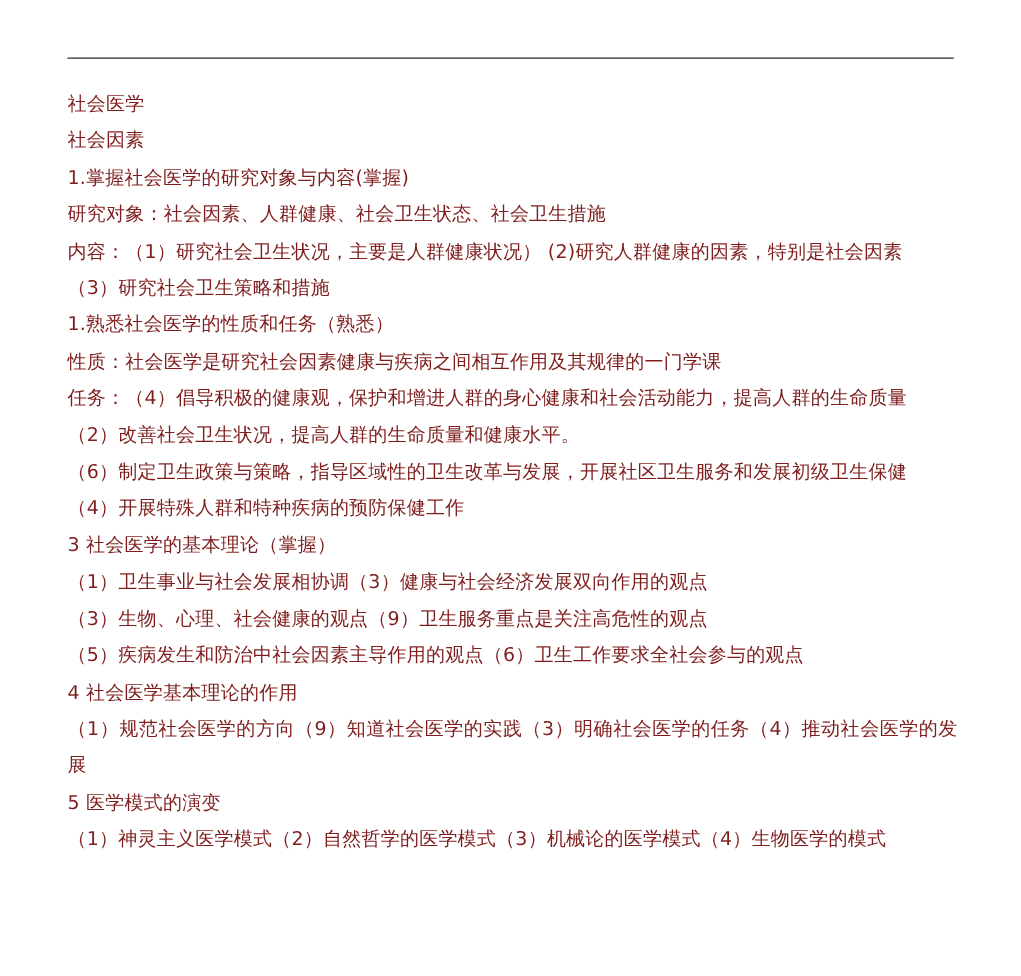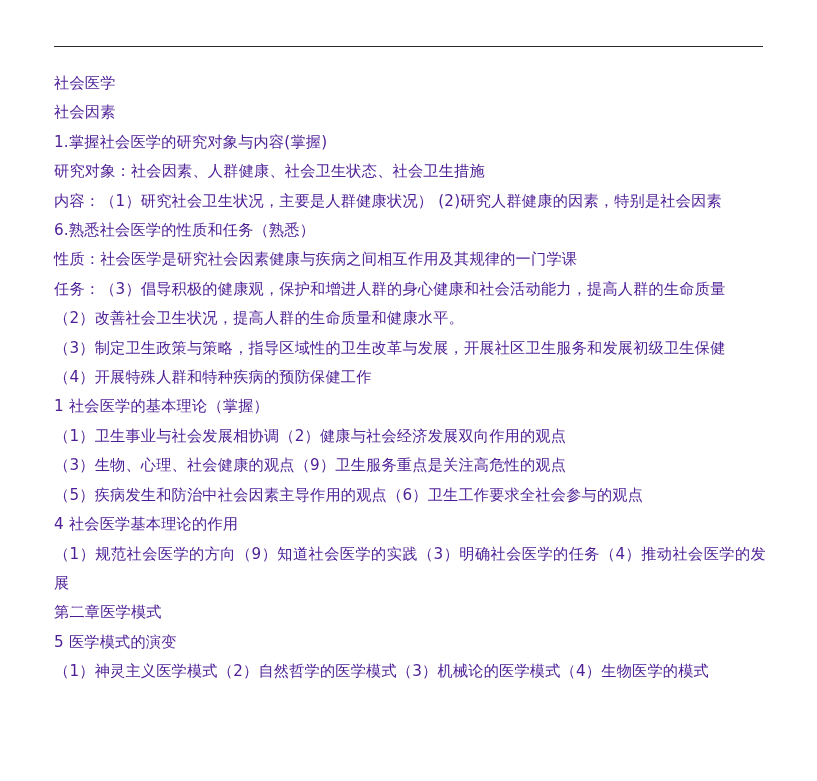--- a/index.html
+++ b/index.html
@@ -26,47 +26,47 @@
     border-top: 1px solid #2b2b2b;
     width: 709px;
   }
   .doc-body {
     margin-top: 22px;
     width: 712px;
   }
   .line {
     font-size: 15.2px;
     line-height: 29.4px;
-    color: #4c1d95;
+    color: #7f1d1d;
     letter-spacing: 0.2px;
     white-space: pre-wrap;
     word-break: break-all;
     text-align: justify;
   }
 </style>
 </head>
 <body>
 
 <div class="page">
   <div class="top-rule"></div>
   <div class="doc-body">
     <div class="line">社会医学</div>
     <div class="line">社会因素</div>
     <div class="line">1.掌握社会医学的研究对象与内容(掌握)</div>
     <div class="line">研究对象：社会因素、人群健康、社会卫生状态、社会卫生措施</div>
     <div class="line">内容：（1）研究社会卫生状况，主要是人群健康状况） (2)研究人群健康的因素，特别是社会因素</div>
-    <div class="line">6.熟悉社会医学的性质和任务（熟悉）</div>
+    <div class="line">（3）研究社会卫生策略和措施</div>
+    <div class="line">1.熟悉社会医学的性质和任务（熟悉）</div>
     <div class="line">性质：社会医学是研究社会因素健康与疾病之间相互作用及其规律的一门学课</div>
-    <div class="line">任务：（3）倡导积极的健康观，保护和增进人群的身心健康和社会活动能力，提高人群的生命质量</div>
+    <div class="line">任务：（4）倡导积极的健康观，保护和增进人群的身心健康和社会活动能力，提高人群的生命质量</div>
     <div class="line">（2）改善社会卫生状况，提高人群的生命质量和健康水平。</div>
-    <div class="line">（3）制定卫生政策与策略，指导区域性的卫生改革与发展，开展社区卫生服务和发展初级卫生保健</div>
+    <div class="line">（6）制定卫生政策与策略，指导区域性的卫生改革与发展，开展社区卫生服务和发展初级卫生保健</div>
     <div class="line">（4）开展特殊人群和特种疾病的预防保健工作</div>
-    <div class="line">1 社会医学的基本理论（掌握）</div>
-    <div class="line">（1）卫生事业与社会发展相协调（2）健康与社会经济发展双向作用的观点</div>
+    <div class="line">3 社会医学的基本理论（掌握）</div>
+    <div class="line">（1）卫生事业与社会发展相协调（3）健康与社会经济发展双向作用的观点</div>
     <div class="line">（3）生物、心理、社会健康的观点（9）卫生服务重点是关注高危性的观点</div>
     <div class="line">（5）疾病发生和防治中社会因素主导作用的观点（6）卫生工作要求全社会参与的观点</div>
     <div class="line">4 社会医学基本理论的作用</div>
     <div class="line">（1）规范社会医学的方向（9）知道社会医学的实践（3）明确社会医学的任务（4）推动社会医学的发展</div>
-    <div class="line">第二章医学模式</div>
     <div class="line">5 医学模式的演变</div>
     <div class="line">（1）神灵主义医学模式（2）自然哲学的医学模式（3）机械论的医学模式（4）生物医学的模式</div>
   </div>
 </div>
 
 </body></html>

